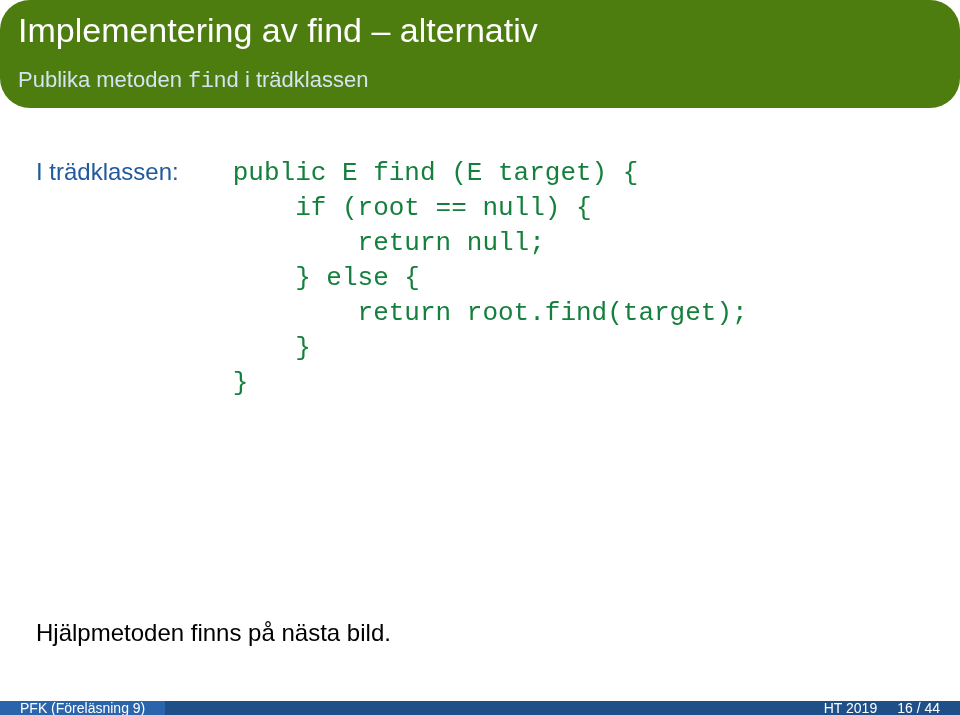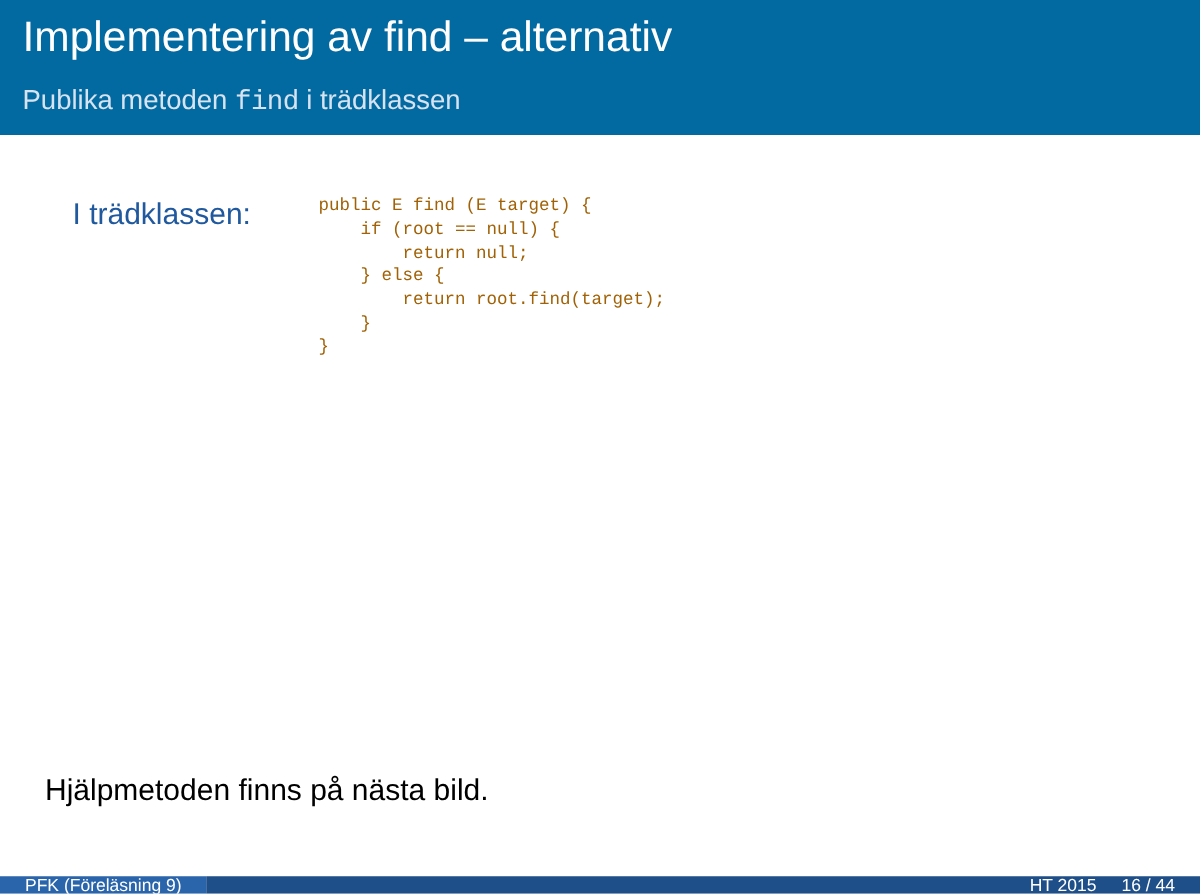--- a/index.html
+++ b/index.html
@@ -5,23 +5,24 @@
   * { box-sizing: border-box; margin: 0; padding: 0; }
   html, body { width: 960px; height: 715px; overflow: hidden; }
   body {
     font-family: "Helvetica Neue", Helvetica, Arial, sans-serif;
     background: #ffffff;
     color: #000;
     display: flex;
     flex-direction: column;
   }
   .header {
-    background: #0369a1;
+    background: #4d7c0f;
     color: #ffffff;
     padding: 10px 18px 14px 18px;
+    border-radius: 30px;
   }
   .header h1 {
     font-size: 34px;
     font-weight: 400;
     line-height: 1.2;
   }
   .header .subtitle {
     font-size: 22px;
     font-weight: 400;
     color: #d6e3f0;
@@ -30,34 +31,33 @@
   .mono { font-family: "Courier New", Courier, monospace; letter-spacing: -0.5px; }
   .content {
     flex: 1;
     position: relative;
     padding: 48px 36px 0 36px;
   }
   .row {
     display: flex;
     align-items: flex-start;
     gap: 54px;
-    margin-left: 22px;
   }
   .label {
     color: #20599d;
     font-size: 24px;
     font-weight: 400;
     white-space: nowrap;
     padding-top: 2px;
   }
   pre.code {
     font-family: "Courier New", Courier, monospace;
-    font-size: 14px;
+    font-size: 26px;
     line-height: 1.35;
-    color: #a16207;
+    color: #15803d;
     white-space: pre;
   }
   .note {
     position: absolute;
     left: 36px;
     bottom: 54px;
     font-size: 24px;
     color: #000;
   }
   .footer {
@@ -106,16 +106,16 @@
     }
 }</pre>
   </div>
   <div class="note">Hjälpmetoden finns på nästa bild.</div>
 </div>
 
 <div class="footer">
   <div class="left">PFK (Föreläsning 9)</div>
   <div class="mid"></div>
   <div class="right">
-    <span>HT 2015</span>
+    <span>HT 2019</span>
     <span>16 / 44</span>
   </div>
 </div>
 
 </body></html>

